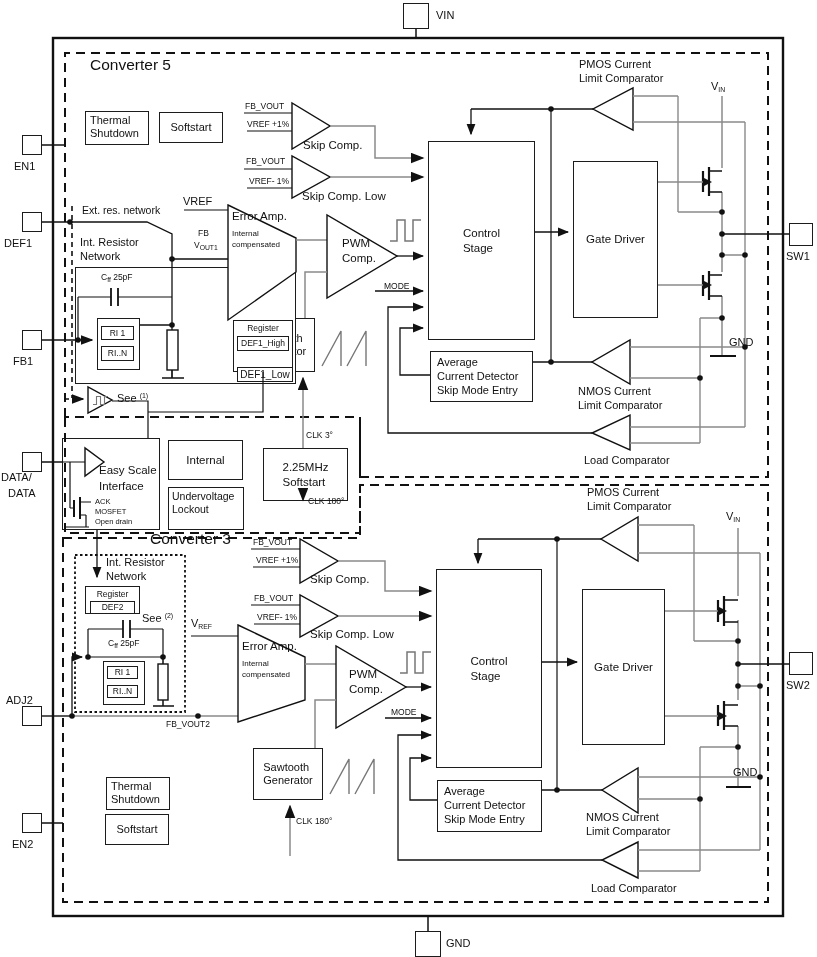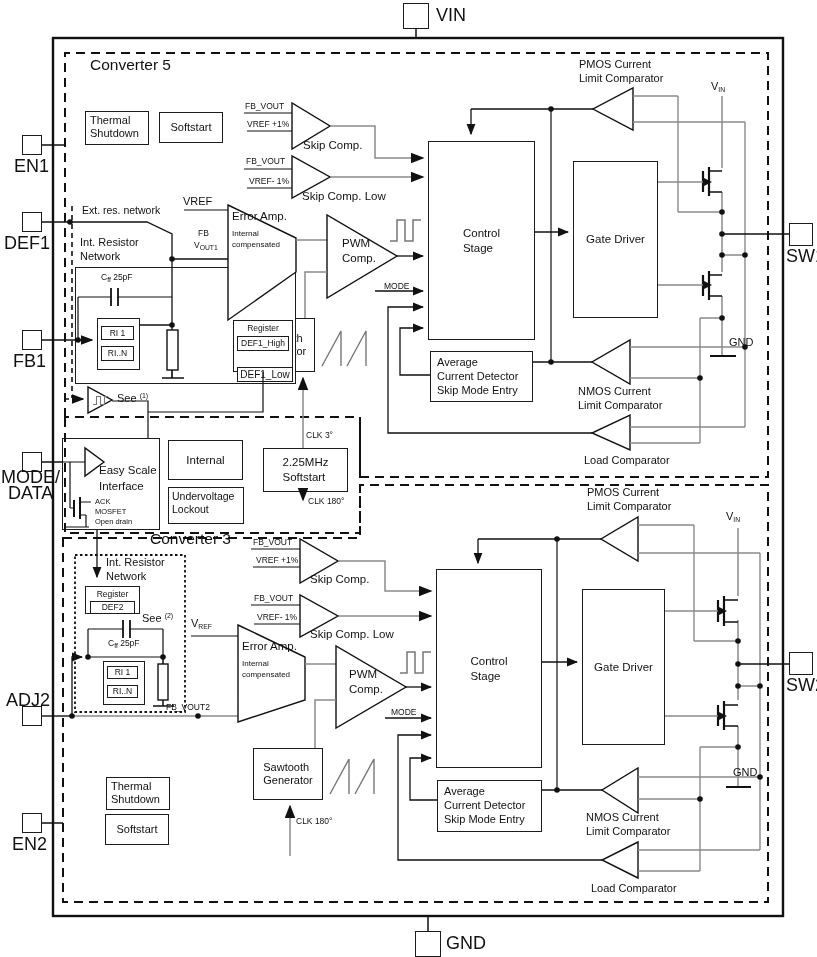--- a/index.html
+++ b/index.html
@@ -5,21 +5,21 @@
   html,body{margin:0;padding:0;background:#fff}
   #stage{position:relative;width:817px;height:957px;background:#fff;
          font-family:"Liberation Sans",sans-serif;color:#111;overflow:hidden}
   #stage .b{position:absolute;border:1.6px solid #1c1c1c;background:#fff;box-sizing:border-box;
             font-size:11px;line-height:13px;z-index:1}
   #stage .c{display:flex;align-items:center;justify-content:center;text-align:center}
   #stage .lbl{position:absolute;white-space:pre;font-size:11px;line-height:13px;z-index:3}
   #stage .s8{font-size:8.5px;line-height:10px}
   #stage .s7{font-size:7.5px;line-height:9px}
   #stage .t15{font-size:15.5px}
-  #stage .t12{font-size:18px;line-height:14px}
+  #stage .t12{font-size:11px;line-height:14px}
   #stage sub{font-size:6.8px;vertical-align:-2px}
   #stage sup{font-size:7px;vertical-align:4px}
   #stage .pin{position:absolute;border:1.7px solid #1c1c1c;background:#fff;box-sizing:border-box;z-index:1}
   #wires{position:absolute;left:0;top:0;z-index:2;pointer-events:none}
 </style>
 </head>
 <body>
 
 <div id="stage">
 
@@ -27,21 +27,21 @@
   <span class="lbl t12" style="left:436px;top:8px">VIN</span>
   <div class="pin" style="left:415px;top:931px;width:26px;height:26px"></div>
   <span class="lbl t12" style="left:446px;top:936px">GND</span>
   <div class="pin" style="left:22px;top:135px;width:20px;height:20px"></div>
   <span class="lbl t12" style="left:14px;top:159px">EN1</span>
   <div class="pin" style="left:22px;top:212px;width:20px;height:20px"></div>
   <span class="lbl t12" style="left:4px;top:236px">DEF1</span>
   <div class="pin" style="left:22px;top:330px;width:20px;height:20px"></div>
   <span class="lbl t12" style="left:13px;top:354px">FB1</span>
   <div class="pin" style="left:22px;top:452px;width:20px;height:20px"></div>
-  <span class="lbl t12" style="left:1px;top:470px">MODE/</span>
+  <span class="lbl t12" style="left:1px;top:470px">DATA/</span>
   <span class="lbl t12" style="left:8px;top:486px">DATA</span>
   <div class="pin" style="left:22px;top:706px;width:20px;height:20px"></div>
   <span class="lbl t12" style="left:6px;top:693px">ADJ2</span>
   <div class="pin" style="left:22px;top:813px;width:20px;height:20px"></div>
   <span class="lbl t12" style="left:12px;top:837px">EN2</span>
   <div class="pin" style="left:789px;top:223px;width:24px;height:23px"></div>
   <span class="lbl t12" style="left:786px;top:249px">SW1</span>
   <div class="pin" style="left:789px;top:652px;width:24px;height:23px"></div>
   <span class="lbl t12" style="left:786px;top:678px">SW2</span>
 
@@ -111,22 +111,22 @@
 
   <div class="b" style="left:62px;top:438px;width:98px;height:92px"></div>
   <span class="lbl" style="left:99px;top:464px;font-size:11.5px">Easy Scale</span>
   <span class="lbl" style="left:99px;top:480px;font-size:11.5px">Interface</span>
   <span class="lbl s7" style="left:95px;top:497px">ACK</span>
   <span class="lbl s7" style="left:95px;top:507px">MOSFET</span>
   <span class="lbl s7" style="left:95px;top:517px">Open drain</span>
   <div class="b c" style="left:168px;top:440px;width:75px;height:40px">
       <span style="font-size:11.5px">Internal</span>
     </div>
-  <div class="b" style="left:168px;top:487px;width:76px;height:37px;padding:2px 6px 0 3px;font-size:10.5px;line-height:13px"><span>Undervoltage</span><br><span>Lockout</span></div>
-  <div class="b c" style="left:263px;top:448px;width:85px;height:44px">
+  <div class="b" style="left:168px;top:487px;width:76px;height:43px;padding:2px 6px 0 3px;font-size:10.5px;line-height:13px"><span>Undervoltage</span><br><span>Lockout</span></div>
+  <div class="b c" style="left:263px;top:448px;width:85px;height:53px">
       <div style="text-align:left;font-size:11.5px;line-height:15px"><span>2.25MHz</span><br><span>Softstart</span></div>
     </div>
   <span class="lbl s8" style="left:308px;top:496px">CLK 180°</span>
 
   <span class="lbl t15" style="left:150px;top:532px">Converter 3</span>
   <span class="lbl" style="left:106px;top:556px">Int. Resistor</span>
   <span class="lbl" style="left:106px;top:570px">Network</span>
   <div class="b" style="left:85px;top:586px;width:55px;height:28px;border-width:1.3px">
       <div style="text-align:center;font-size:8.5px;margin-top:1px">Register</div>
     </div>
@@ -136,21 +136,21 @@
   <span class="lbl" style="left:142px;top:609px"><span>See</span> <sup>(2)</sup></span>
   <span class="lbl s8" style="left:108px;top:638px"><span>C</span><sub>ff</sub><span> 25pF</span></span>
   <div class="b" style="left:103px;top:661px;width:42px;height:44px;border-width:1.3px"></div>
   <div class="b c" style="left:107px;top:666px;width:31px;height:13px;border-width:1.2px;font-size:8.5px">
       <span>RI 1</span>
     </div>
   <div class="b c" style="left:107px;top:685px;width:31px;height:13px;border-width:1.2px;font-size:8.5px">
       <span>RI..N</span>
     </div>
   <span class="lbl" style="left:191px;top:617px"><span>V</span><sub>REF</sub></span>
-  <span class="lbl s8" style="left:166px;top:702px">FB_VOUT2</span>
+  <span class="lbl s8" style="left:166px;top:719px">FB_VOUT2</span>
 
   <span class="lbl s8" style="left:253px;top:537px">FB_VOUT</span>
   <span class="lbl s8" style="left:256px;top:555px">VREF +1%</span>
   <span class="lbl" style="left:310px;top:573px;font-size:11.5px">Skip Comp.</span>
   <span class="lbl s8" style="left:254px;top:593px">FB_VOUT</span>
   <span class="lbl s8" style="left:257px;top:612px">VREF- 1%</span>
   <span class="lbl" style="left:310px;top:628px;font-size:11.5px">Skip Comp. Low</span>
 
   <span class="lbl" style="left:242px;top:640px;font-size:11.5px">Error Amp.</span>
   <span class="lbl s8" style="left:242px;top:659px;font-size:8px">Internal</span>

